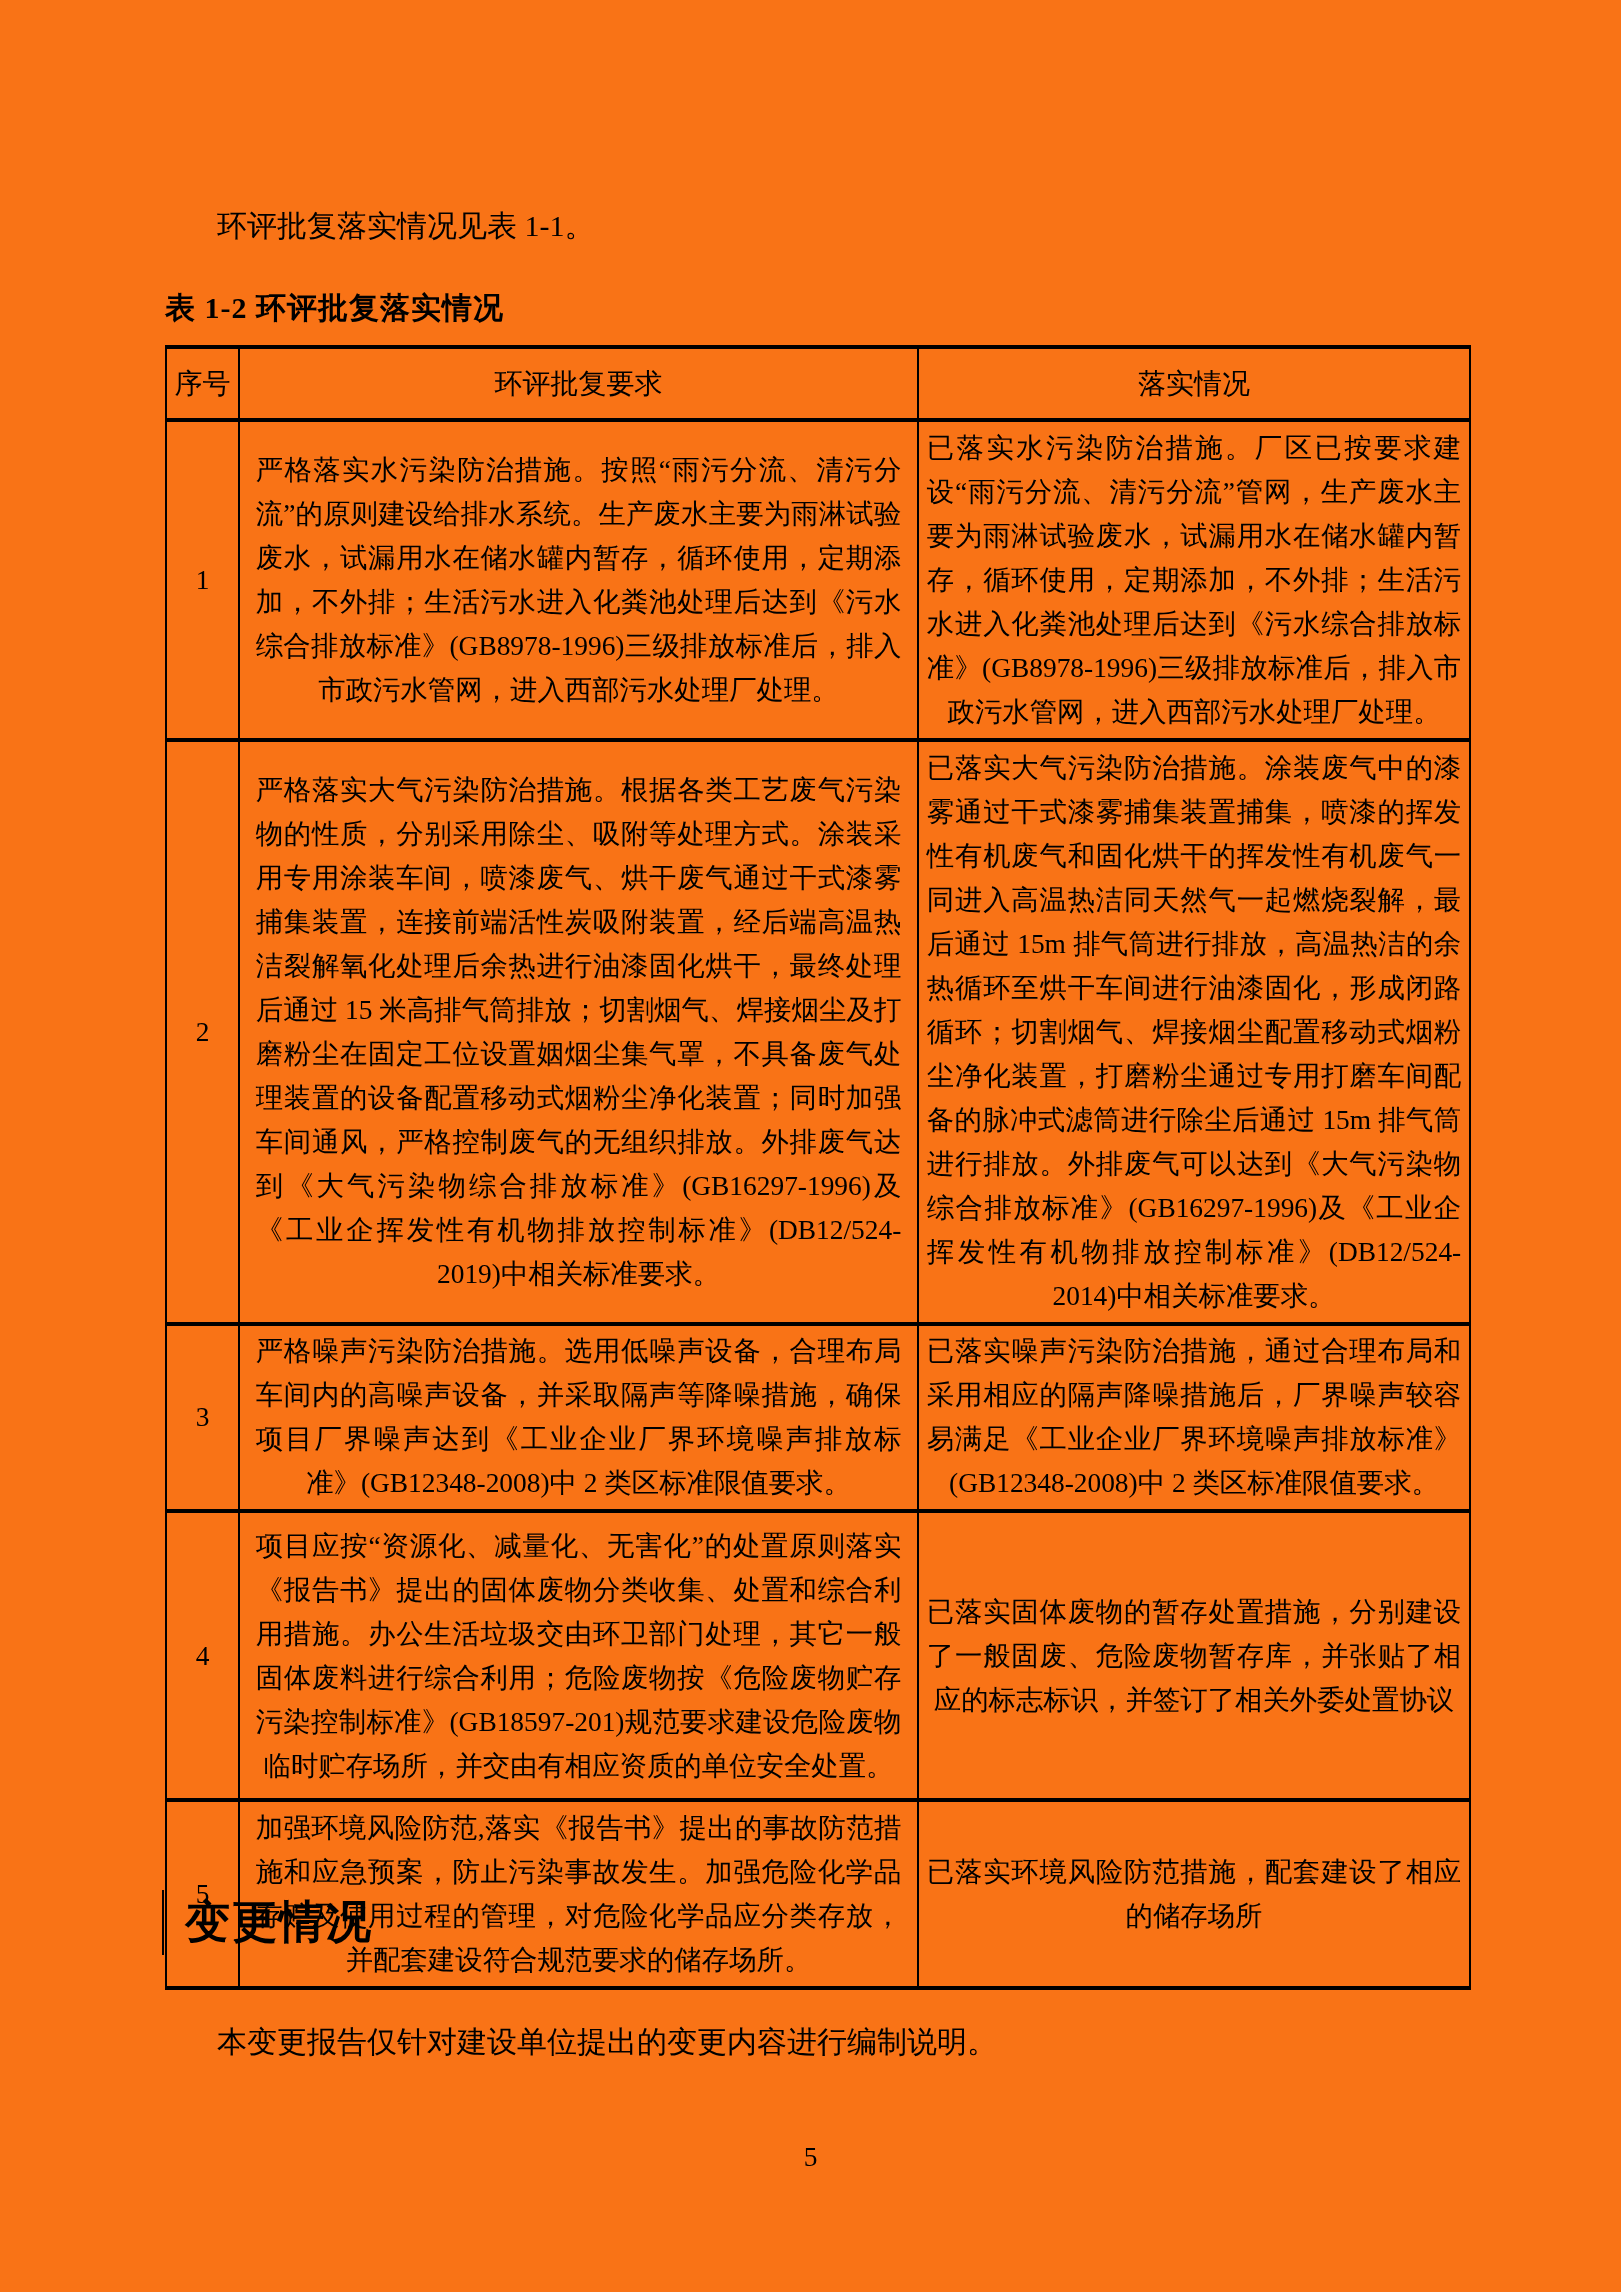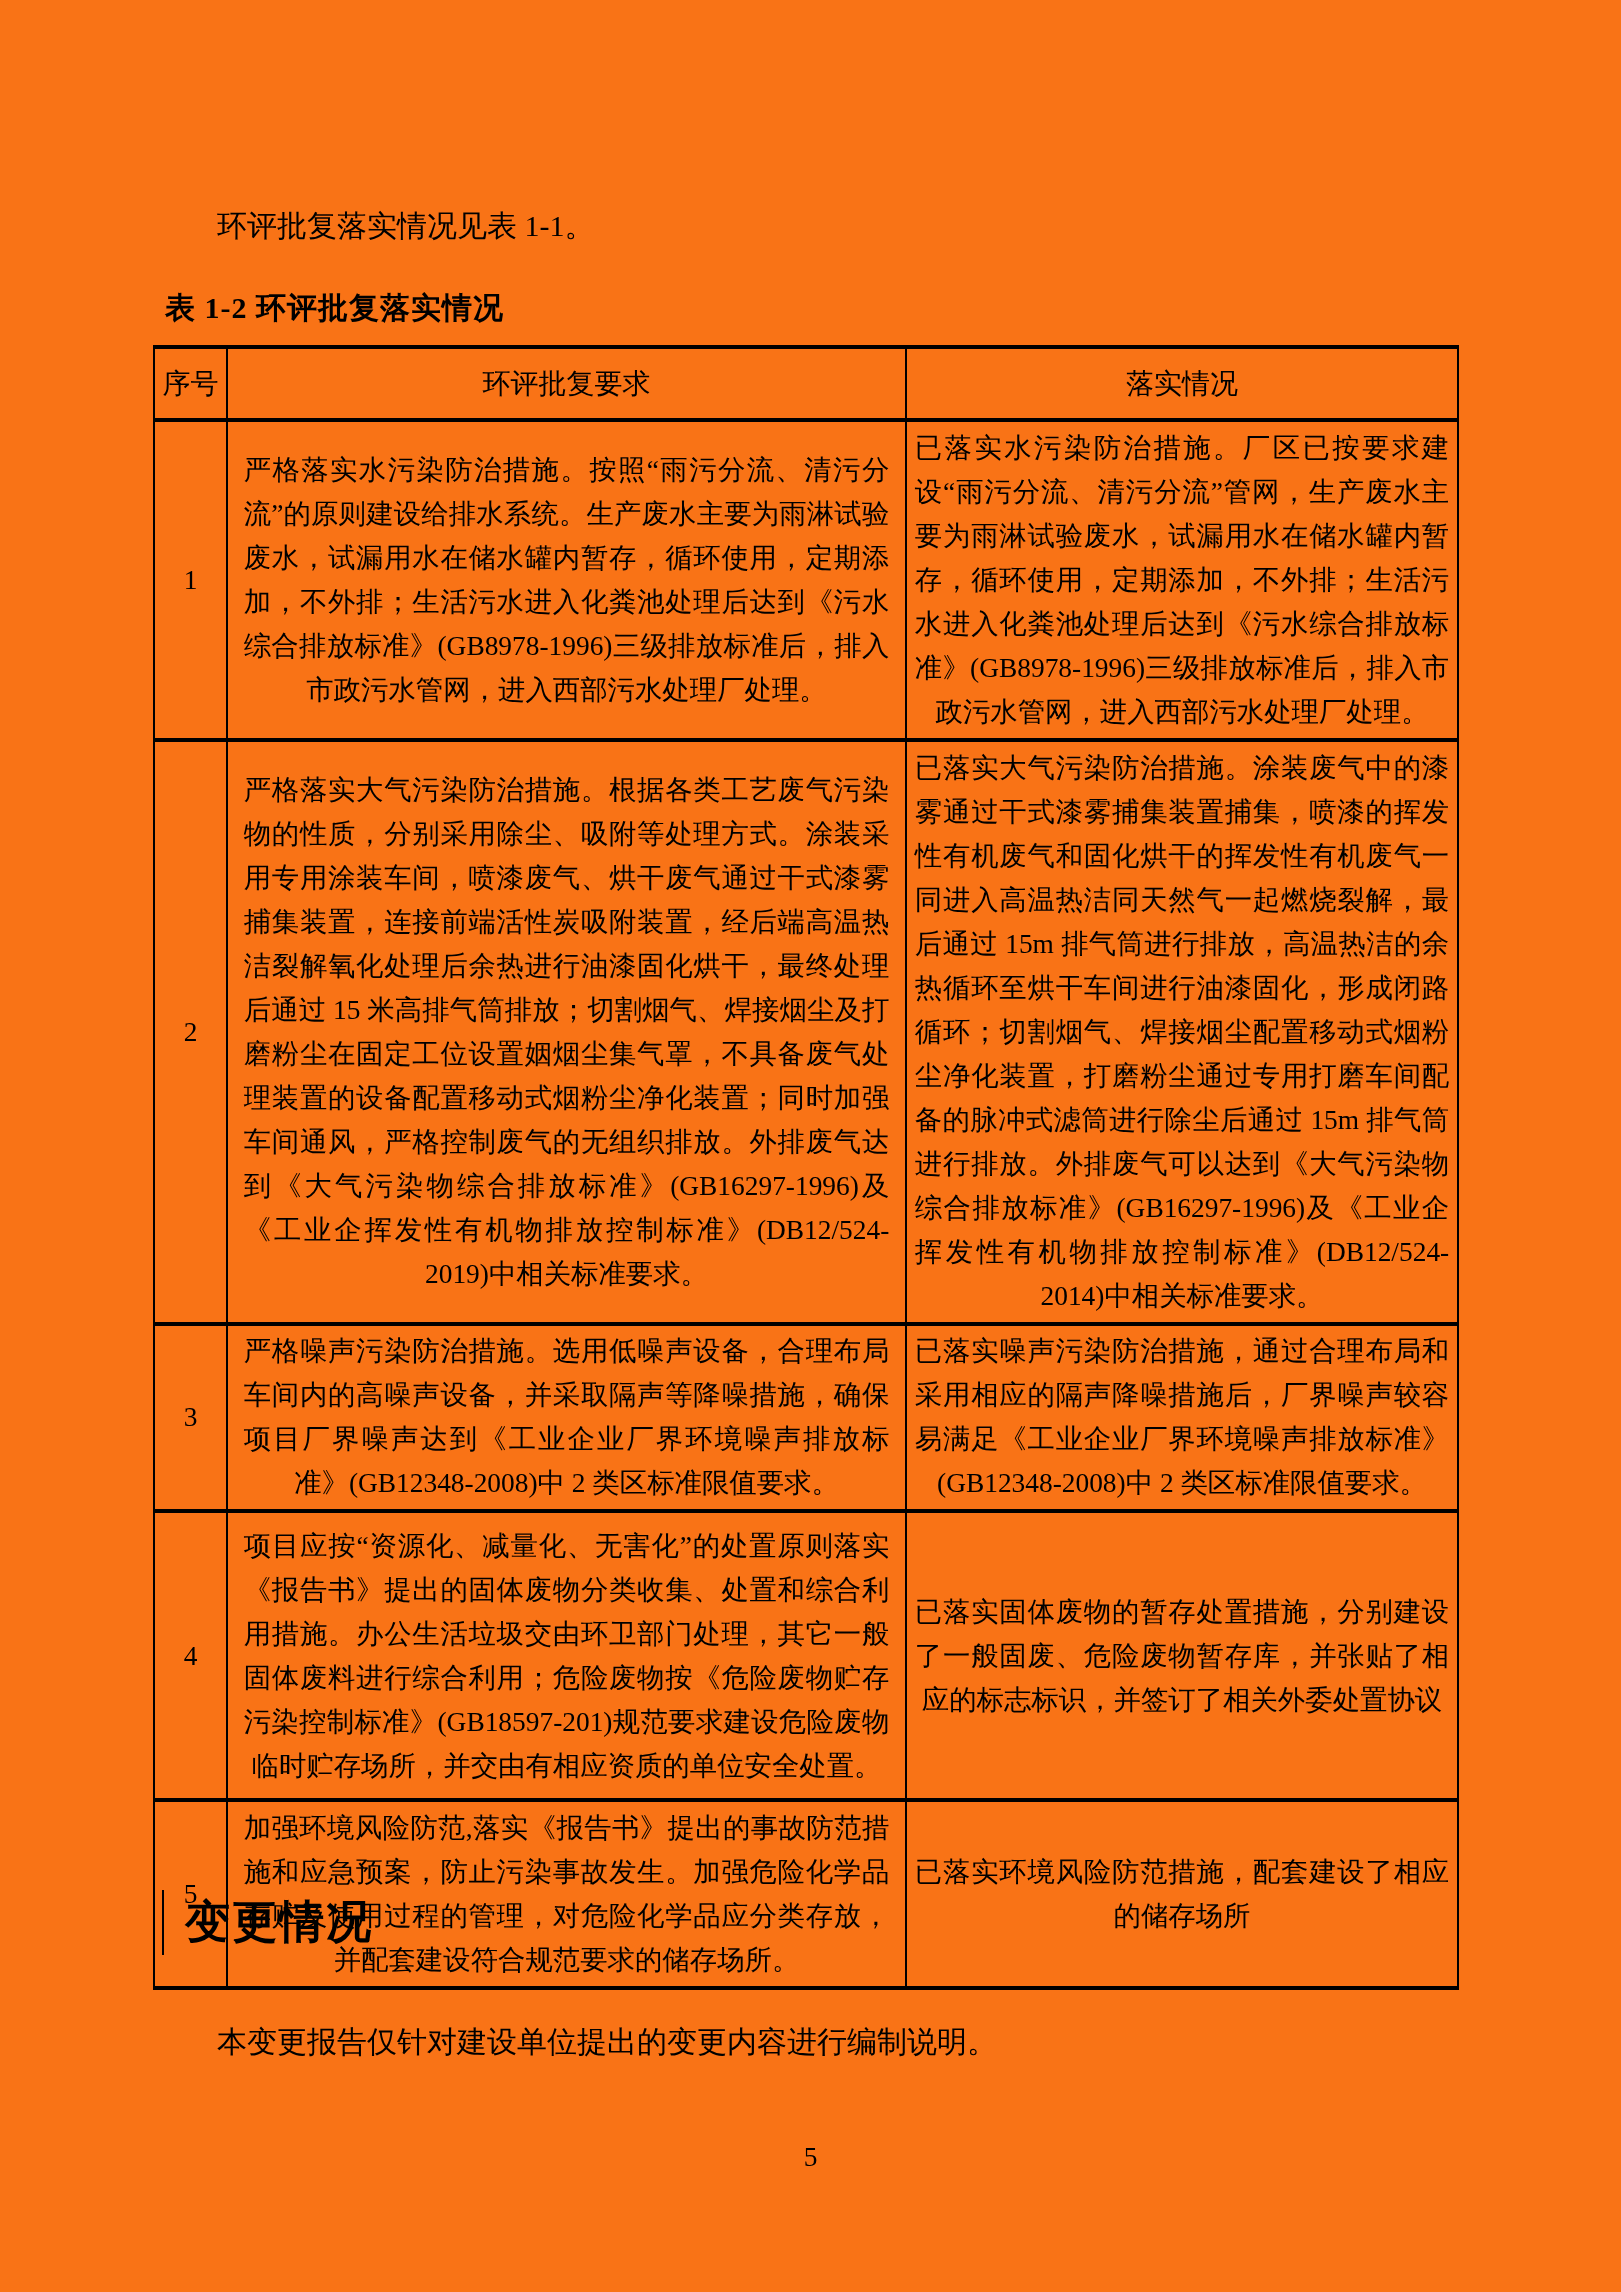--- a/index.html
+++ b/index.html
@@ -14,21 +14,21 @@
   }
   .intro{
     position:absolute;top:206px;left:217px;
     font-size:30px;line-height:39px;white-space:nowrap;
   }
   .tbl-title{
     position:absolute;top:288px;left:165px;width:1304px;
     text-align:left;font-size:30px;font-weight:bold;letter-spacing:1px;
   }
   table.approval{
-    position:absolute;top:345px;left:153px;width:1304px;
+    position:absolute;top:345px;left:165px;width:1304px;
     border-collapse:collapse;table-layout:fixed;
   }
   table.approval td{
     border-left:2.9px solid #000;border-right:2.9px solid #000;
     border-top:4.9px solid #000;border-bottom:4.9px solid #000;
     font-size:27.4px;line-height:44px;
     vertical-align:middle;
     padding:3.9px 15.7px;
     overflow:hidden;
   }

